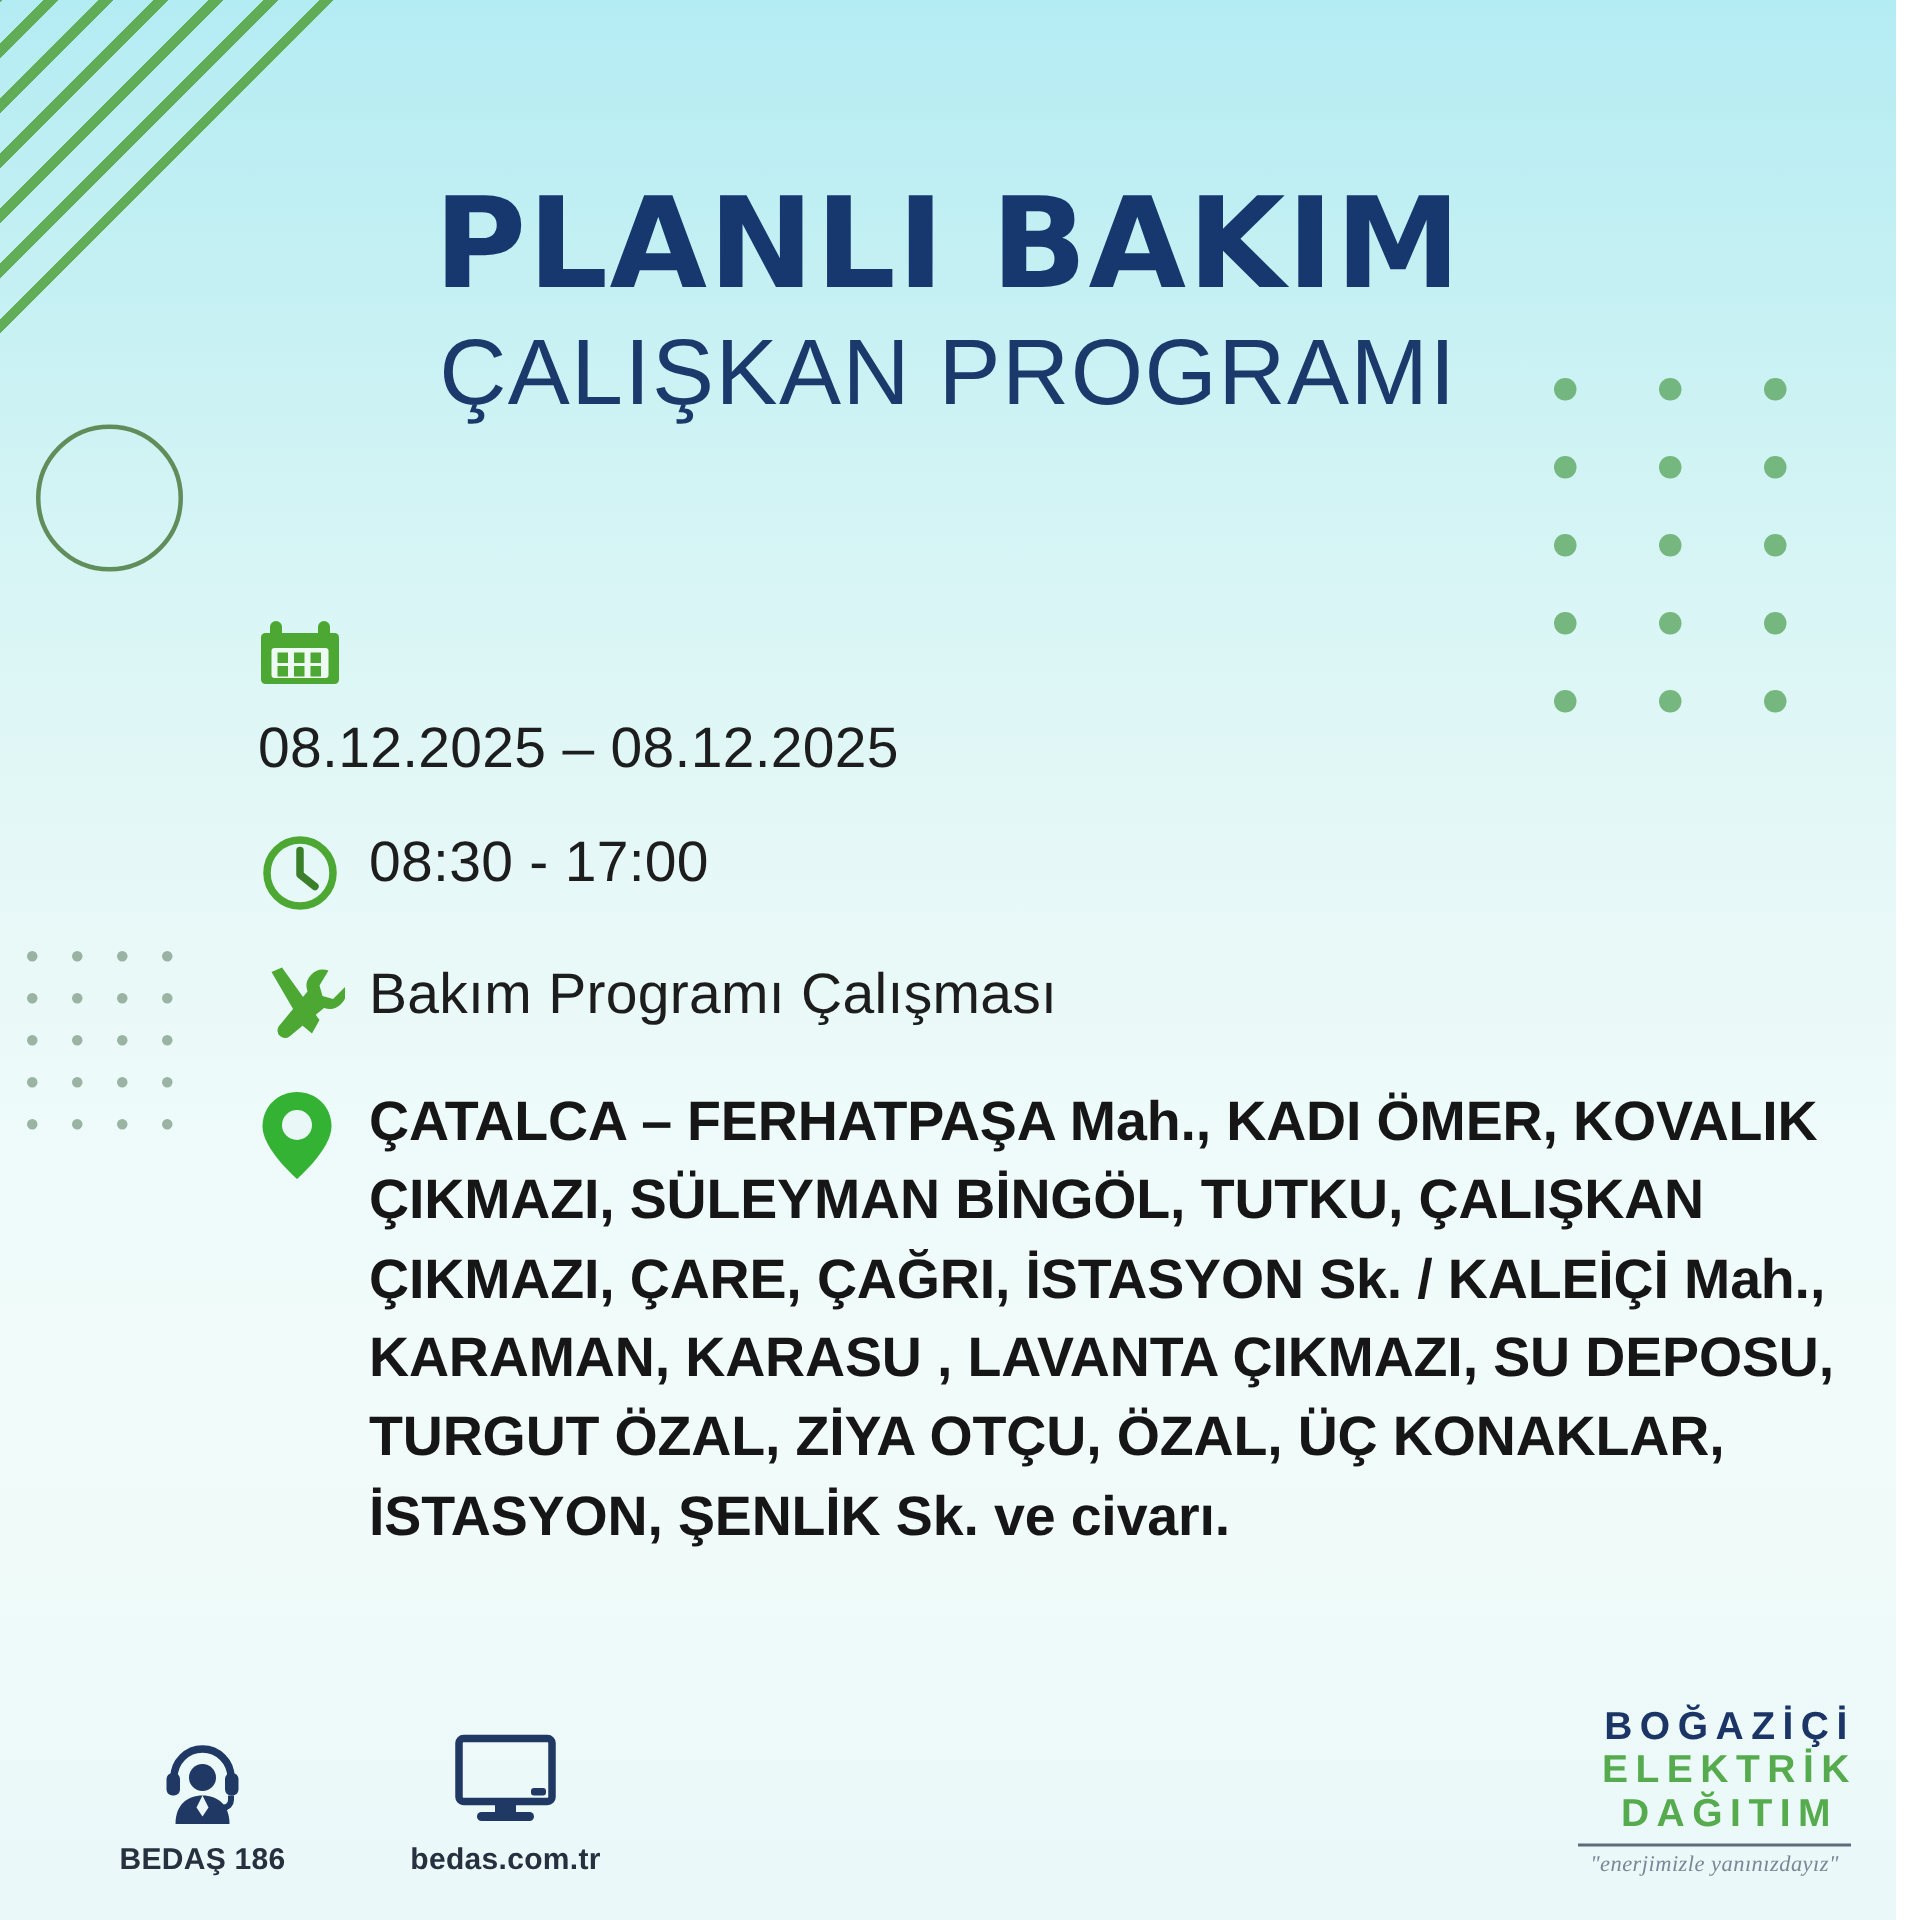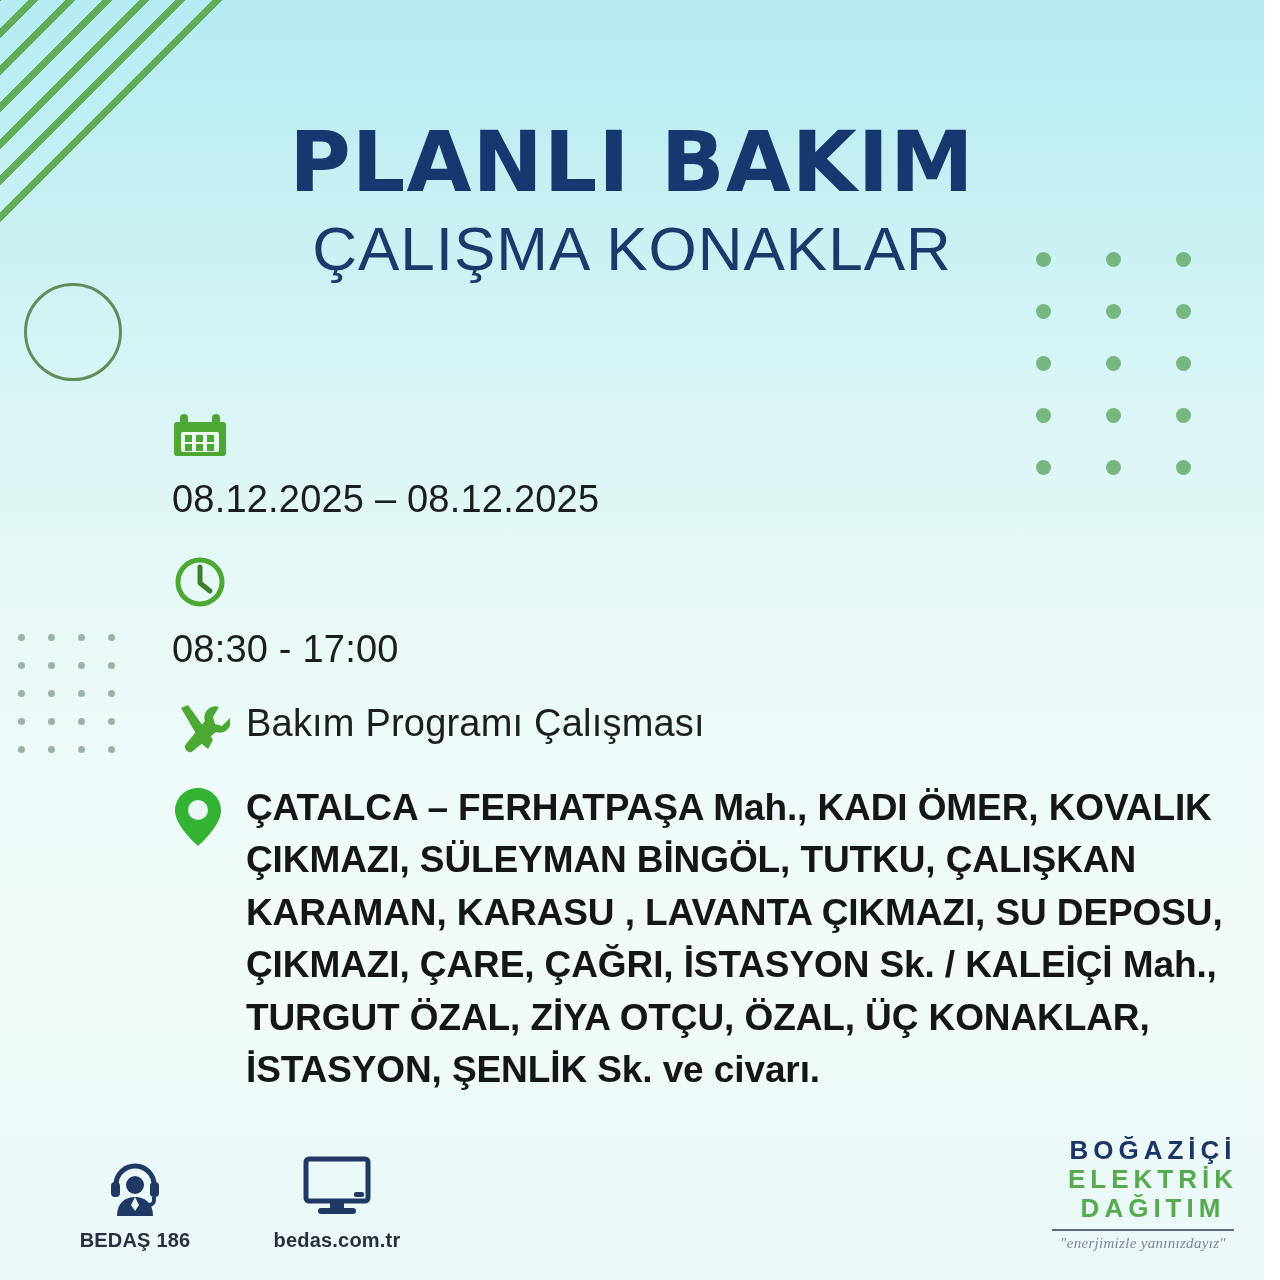--- a/index.html
+++ b/index.html
@@ -140,21 +140,21 @@
   }
   .info-text {
     font-family: "Liberation Sans", sans-serif;
     font-size: 38px;
     color: #1d1d1d;
     line-height: 1.05;
     padding-top: 6px;
     letter-spacing: .2px;
   }
   .row-date   { margin-bottom: 30px; flex-direction: column; }
-  .row-time   { margin-bottom: 28px; flex-direction: column; }
+  .row-time   { margin-bottom: 28px; }
   .row-work   { margin-bottom: 26px; }
 
   .addr-text {
     font-family: "Liberation Sans", sans-serif;
     font-size: 37px;
     color: #161616;
     line-height: 1.42;
     padding-top: 0px;
     max-width: 990px;
     letter-spacing: -0.1px;
@@ -269,21 +269,21 @@
     <span></span>
       <span></span>
       <span></span>
     <span></span>
       <span></span>
       <span></span>
   </div>
 
   <div class="header">
     <h1 class="title-main">PLANLI BAKIM</h1>
-    <h2 class="title-sub">ÇALIŞMA KONAKLAR</h2>
+    <h2 class="title-sub">ÇALIŞKAN PROGRAMI</h2>
   </div>
 
   <div class="info-block">
 
     <div class="info-row row-date">
       <div class="info-icon">
         <svg width="56" height="56" viewBox="0 0 56 56" aria-hidden="true">
           <rect x="8" y="10" width="8" height="14" rx="4" fill="#4ca832"></rect>
           <rect x="40" y="10" width="8" height="14" rx="4" fill="#4ca832"></rect>
           <path d="M5 18 h46 a3 3 0 0 1 3 3 v28 a3 3 0 0 1 -3 3 h-46 a3 3 0 0 1 -3 -3 v-28 a3 3 0 0 1 3 -3 z" fill="#4ca832"></path>
@@ -324,22 +324,22 @@
     <div class="info-row">
       <div class="info-icon">
         <svg width="52" height="62" viewBox="0 0 52 62" aria-hidden="true">
           <path d="M26 2 C13 2 3 12 3 25 C3 40 26 60 26 60 C26 60 49 40 49 25 C49 12 39 2 26 2 Z" fill="#34b233"></path>
           <circle cx="26" cy="24" r="10" fill="#e9f8f6"></circle>
         </svg>
       </div>
       <div class="addr-text">
         <span class="addr-line">ÇATALCA – FERHATPAŞA Mah., KADI ÖMER, KOVALIK</span>
         <span class="addr-line">ÇIKMAZI, SÜLEYMAN BİNGÖL, TUTKU, ÇALIŞKAN</span>
+        <span class="addr-line">ÇIKMAZI, ÇARE, ÇAĞRI, İSTASYON Sk. / KALEİÇİ Mah.,</span>
         <span class="addr-line">KARAMAN, KARASU , LAVANTA ÇIKMAZI, SU DEPOSU,</span>
-        <span class="addr-line">ÇIKMAZI, ÇARE, ÇAĞRI, İSTASYON Sk. / KALEİÇİ Mah.,</span>
         <span class="addr-line">TURGUT ÖZAL, ZİYA OTÇU, ÖZAL,  ÜÇ KONAKLAR,</span>
         <span class="addr-line">İSTASYON, ŞENLİK Sk. ve civarı.</span>
       </div>
     </div>
 
   </div>
 
   <div class="footer">
 
     <div class="foot-item">

